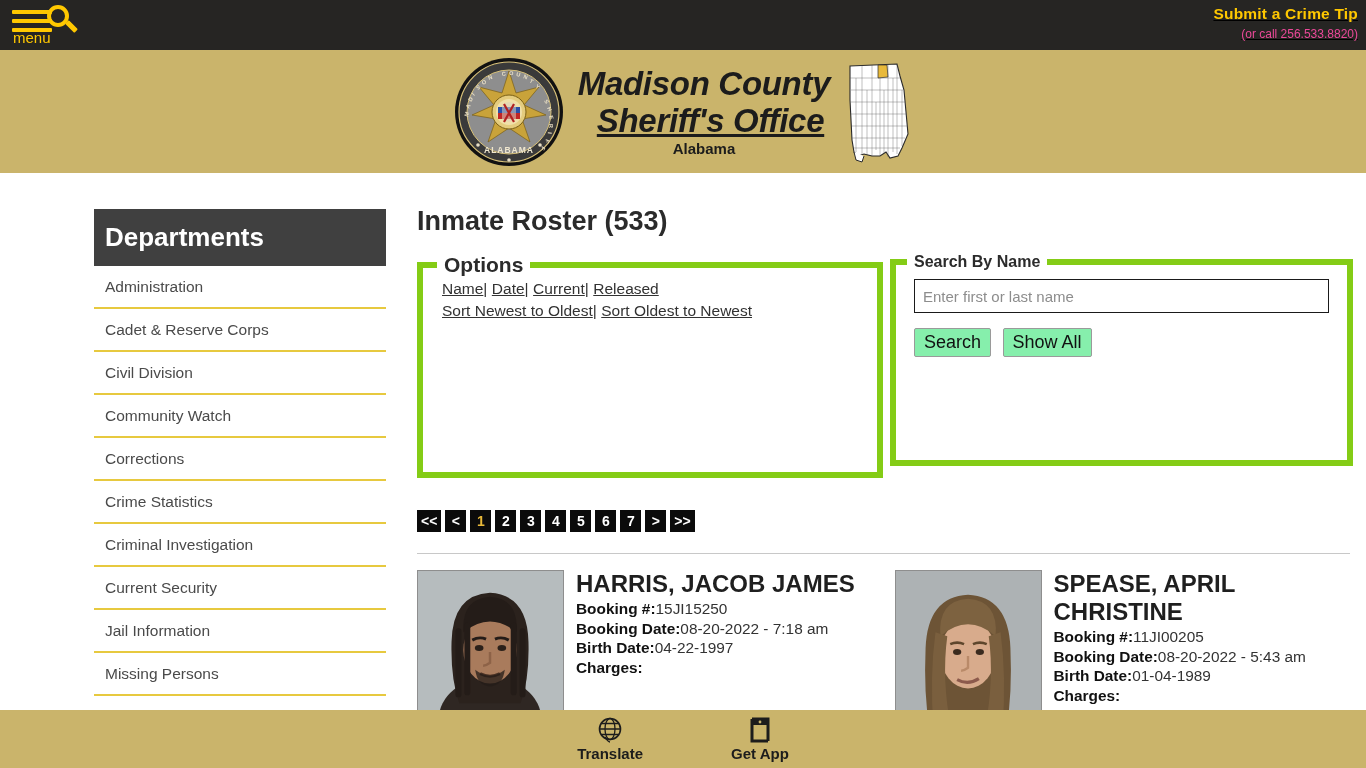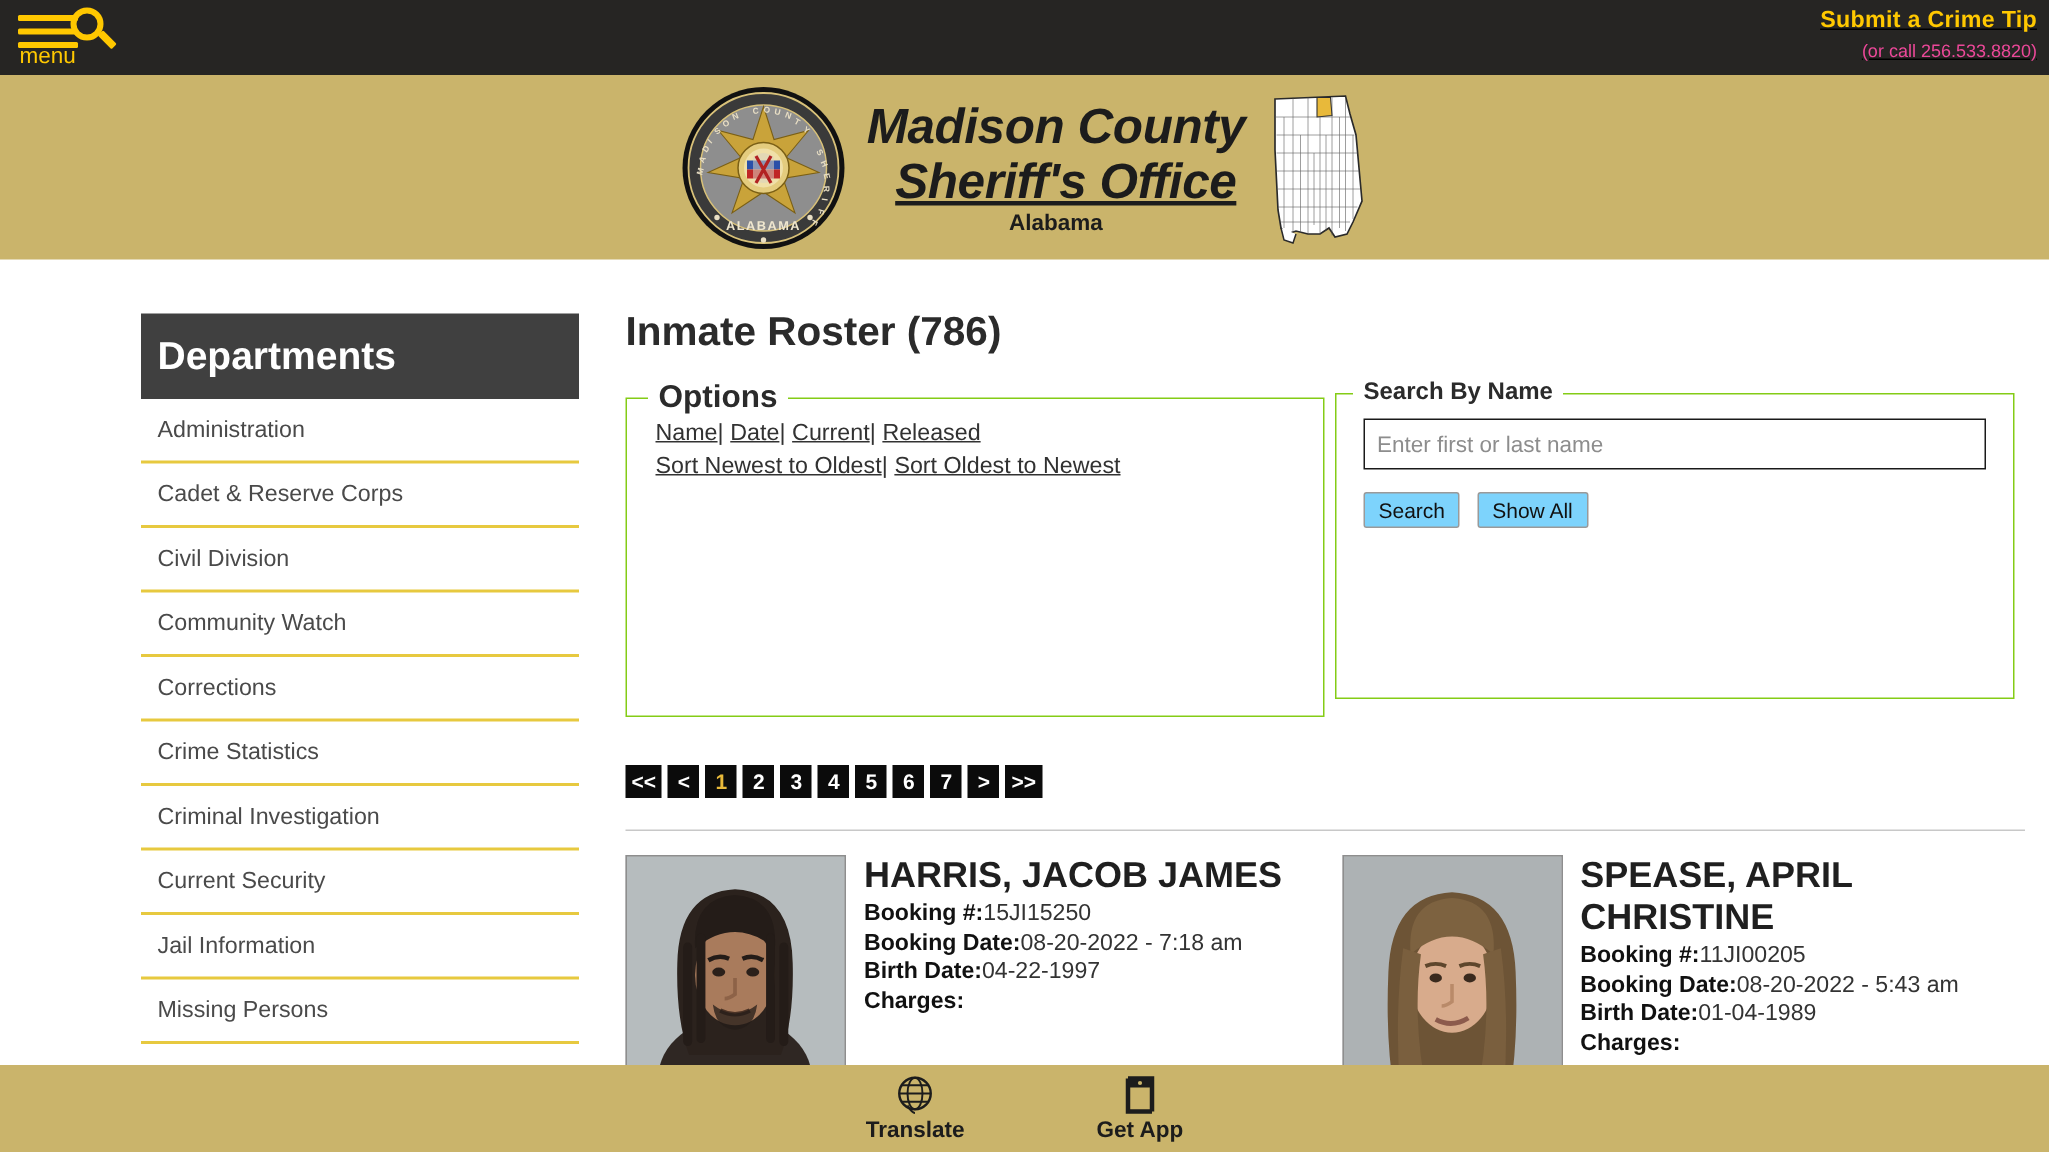--- a/index.html
+++ b/index.html
@@ -107,21 +107,21 @@
   .main { position: absolute; left: 417px; top: 205px; width: 935px; }
   .page-title {
     font-size: 27px; font-weight: bold; color: #2b2b2b;
     margin: 0 0 16px 0; line-height: 32px;
   }
 
   .panels { position: relative; height: 270px; }
   fieldset.panel {
     position: absolute; top: 0;
     margin: 0; padding: 0;
-    border: 1px solid #84cc16;
+    border: 6px solid #84cc16;
   }
   fieldset.panel legend {
     font-weight: bold; color: #2b2b2b;
     padding: 0 7px; margin-left: 14px;
   }
   #options-panel { left: 0; width: 466px; height: 225px; }
   #options-panel legend { font-size: 21px; }
   #search-panel { left: 473px; width: 379px; height: 213px; }
   #search-panel legend { font-size: 16px; margin-left: 11px; }
 
@@ -137,22 +137,22 @@
     width: 415px; height: 34px;
     border: 1px solid #1a1a1a;
     font-size: 15px; padding: 0 8px;
     color: #333; font-family: "Liberation Sans", sans-serif;
     background: #fff;
   }
   .name-input::placeholder { color: #8d8d8d; }
   .btnrow { margin-top: 15px; }
   .btnrow button {
     font-family: "Liberation Sans", sans-serif;
-    font-size: 14px; color: #111;
-    background: #7dd3fc;
+    font-size: 18px; color: #111;
+    background: #86efac;
     border: 1px solid #9a9a9a;
     border-radius: 2px;
     padding: 3px 9px; margin-right: 7px;
     cursor: pointer;
   }
 
   
   .pager { position: absolute; left: 0; top: 305px; display: flex; gap: 4px; }
   .pager .pg {
     background: #0b0b0b; color: #ffffff;
@@ -321,21 +321,21 @@
   <div class="dept-item">Criminal Investigation</div>
   <div class="dept-item">Current Security</div>
   <div class="dept-item">Jail Information</div>
   <div class="dept-item">Missing Persons</div>
   <div class="dept-item">Narcotics</div>
   <div class="dept-item">Patrol Division</div>
 </div>
 
 <div class="main">
 
-  <h1 class="page-title">Inmate Roster (786)</h1>
+  <h1 class="page-title">Inmate Roster (533)</h1>
 
   <div class="panels">
 
     <fieldset class="panel" id="options-panel">
       <legend>Options</legend>
       <div class="optlinks">
         <div>
           <a>Name</a><span class="sep">|</span>
           <a>Date</a><span class="sep">|</span>
           <a>Current</a><span class="sep">|</span>

